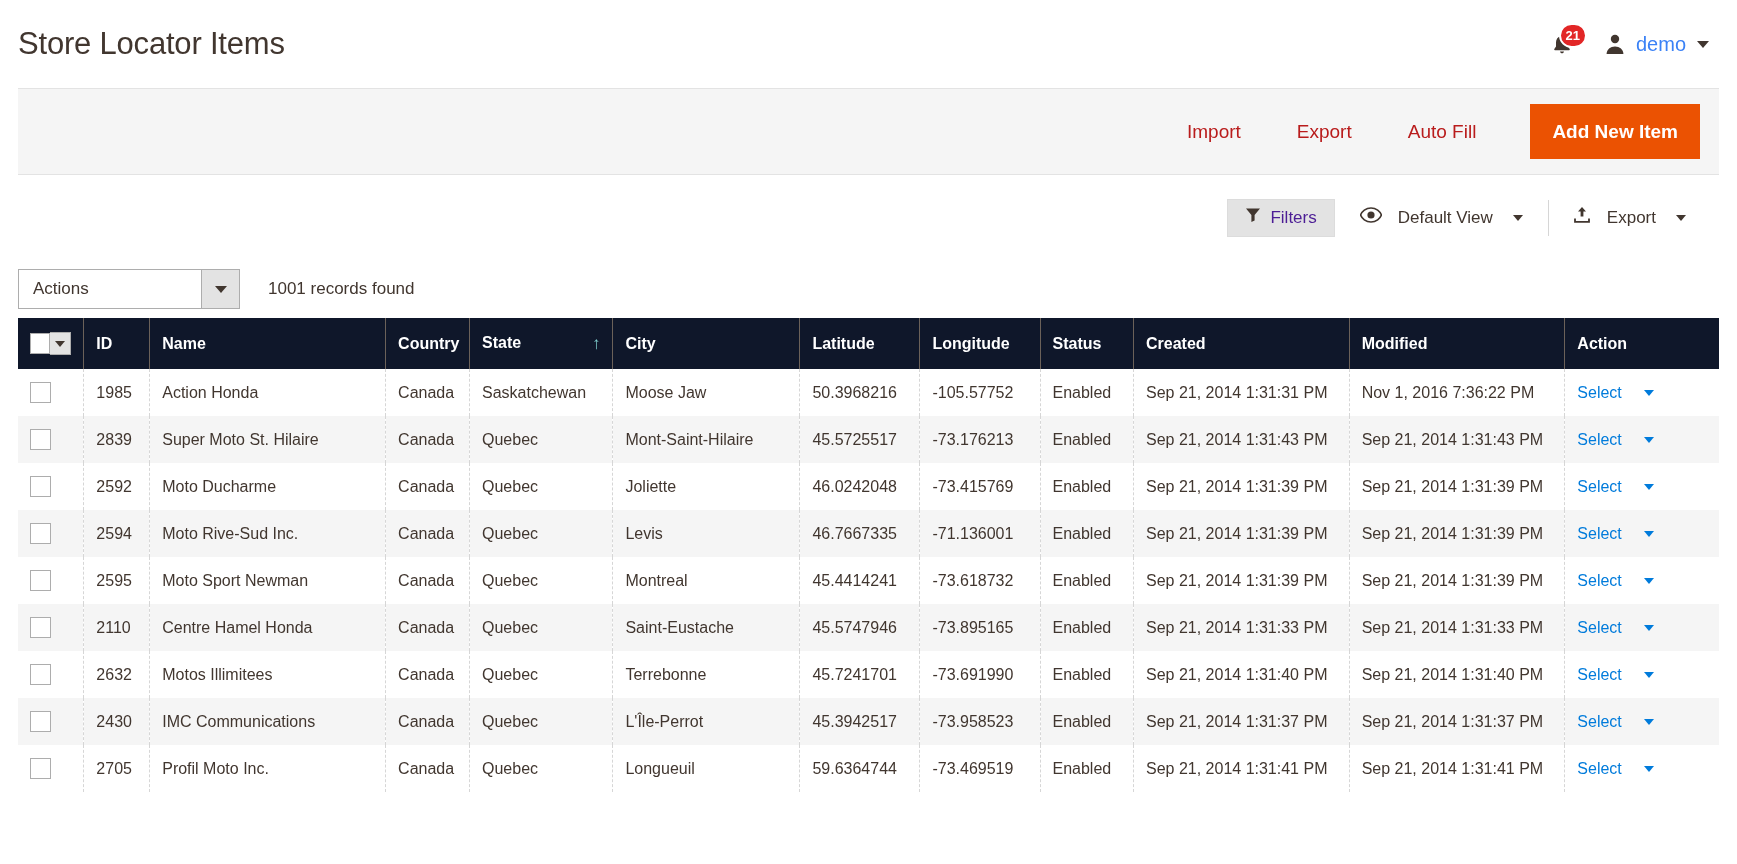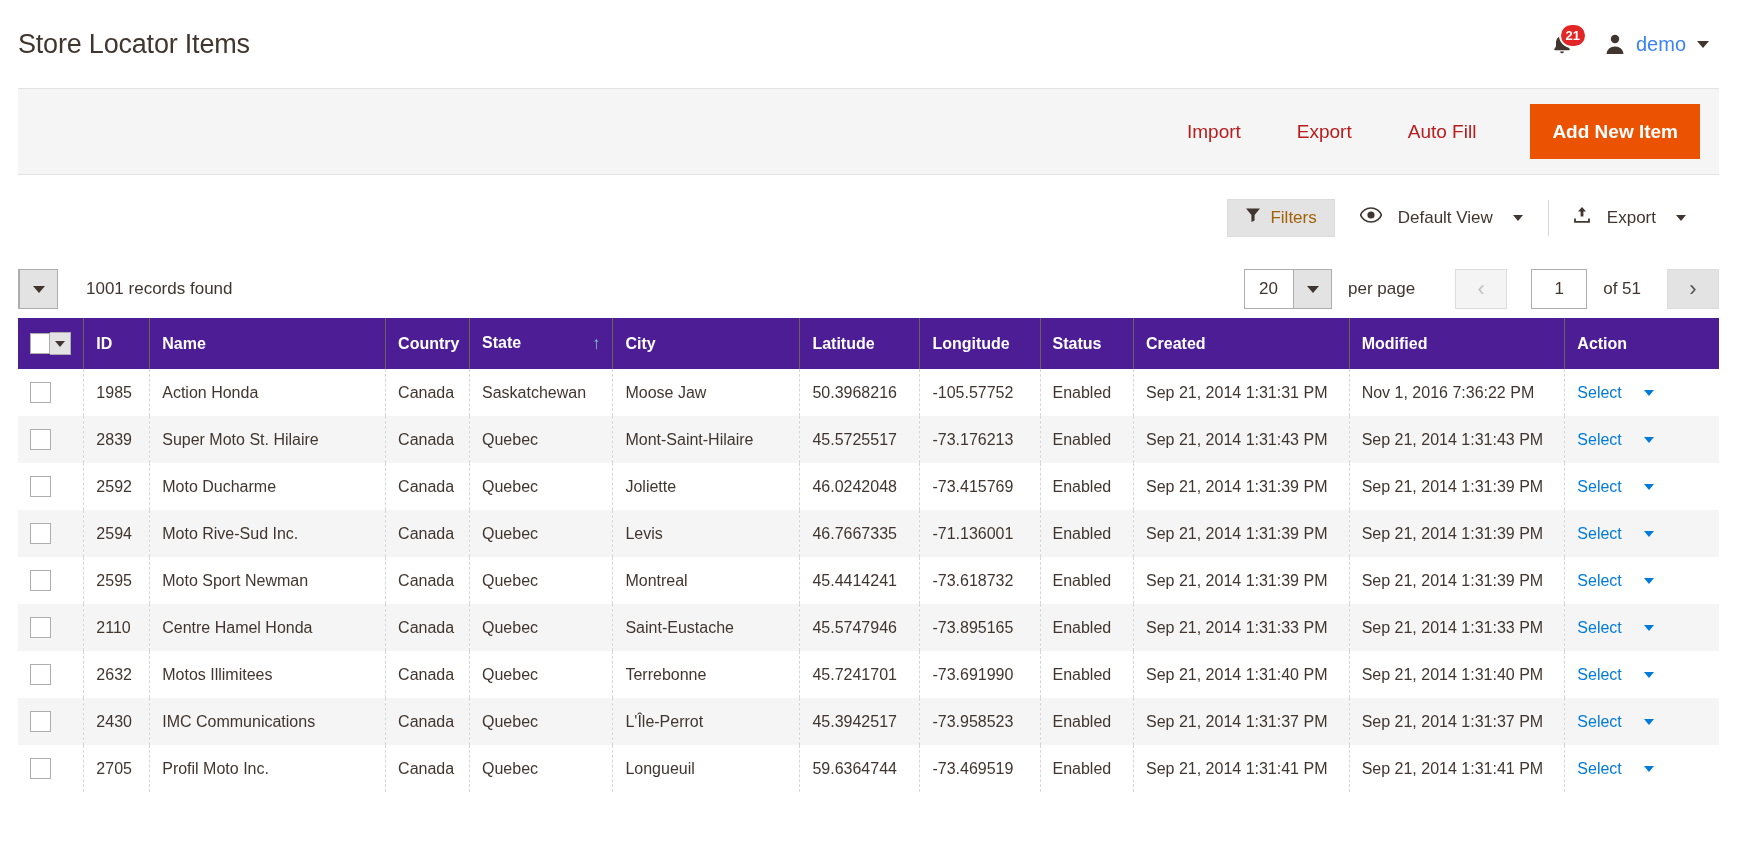--- a/index.html
+++ b/index.html
@@ -16,21 +16,21 @@
   
   .page-header {
     height: 88px;
     padding: 0 20px 0 18px;
     display: flex;
     align-items: center;
     justify-content: space-between;
     background: #ffffff;
   }
   .page-title {
-    font-size: 27px;
+    font-size: 31px;
     font-weight: 400;
     color: #41362f;
     letter-spacing: -0.2px;
     white-space: nowrap;
   }
   .header-right { display: flex; align-items: center; gap: 26px; padding-right: 8px; }
   .notif { position: relative; width: 30px; height: 34px; display: flex; align-items: center; justify-content: center; cursor: pointer; }
   .bell { width: 20px; height: 22px; position: relative; }
   .bell svg { display: block; }
   .notif-badge {
@@ -99,21 +99,21 @@
     padding-right: 8px;
     gap: 0;
   }
   .filters-btn {
     display: flex; align-items: center; gap: 9px;
     background: #e3e3e3;
     border: 1px solid #dcdcdc;
     height: 38px;
     padding: 0 17px;
     font-size: 17px;
-    color: #a16207;
+    color: #4c1d95;
     cursor: pointer;
     font-family: inherit;
   }
   .tool-group {
     display: flex; align-items: center; gap: 16px;
     padding: 0 25px;
     height: 40px;
     font-size: 17px;
     color: #41362f;
     cursor: pointer;
@@ -194,21 +194,21 @@
 
   
   .grid-wrap { margin: 0 18px; }
   table.grid {
     width: 100%;
     border-collapse: collapse;
     table-layout: fixed;
     font-size: 16px;
   }
   table.grid thead th {
-    background: #4c1d95;
+    background: #0f172a;
     color: #ffffff;
     font-size: 16px;
     font-weight: 700;
     text-align: left;
     padding: 14px 12px;
     height: 49px;
     border-right: 1px solid #6b6159;
     vertical-align: middle;
     white-space: nowrap;
     cursor: pointer;
@@ -335,48 +335,28 @@
         </svg>
       </span>
       <span class="lbl">Export</span>
       <span class="caret-sm"></span>
     </div>
   </div>
 
   <div class="controls-row">
     <div class="controls-left">
       <div class="select-box actions-select">
+        <span class="val">Actions</span>
         <span class="arrow-cell">
           <span class="caret-dark" style="margin:0"></span>
         </span>
       </div>
       <div class="records-found">1001 records found</div>
     </div>
 
-    <div class="controls-right">
-      <div class="select-box perpage-select">
-        <span class="val">20</span>
-        <span class="arrow-cell">
-          <span class="caret-dark" style="margin:0"></span>
-        </span>
-      </div>
-      <span class="perpage-label">per page</span>
-
-      <div class="pager-btn disabled">
-        <span class="chev dim">‹</span>
-      </div>
-
-      <input class="page-input" readonly="" value="1" style="">
-
-      <span class="of-total">of 51</span>
-
-      <div class="pager-btn active">
-        <span class="chev on">›</span>
-      </div>
-    </div>
   </div>
 
   <div class="grid-wrap">
     <table class="grid">
       <colgroup>
         <col style="width:62px">
           <col style="width:62px">
           <col style="width:222px">
         <col style="width:79px">
           <col style="width:135px">

